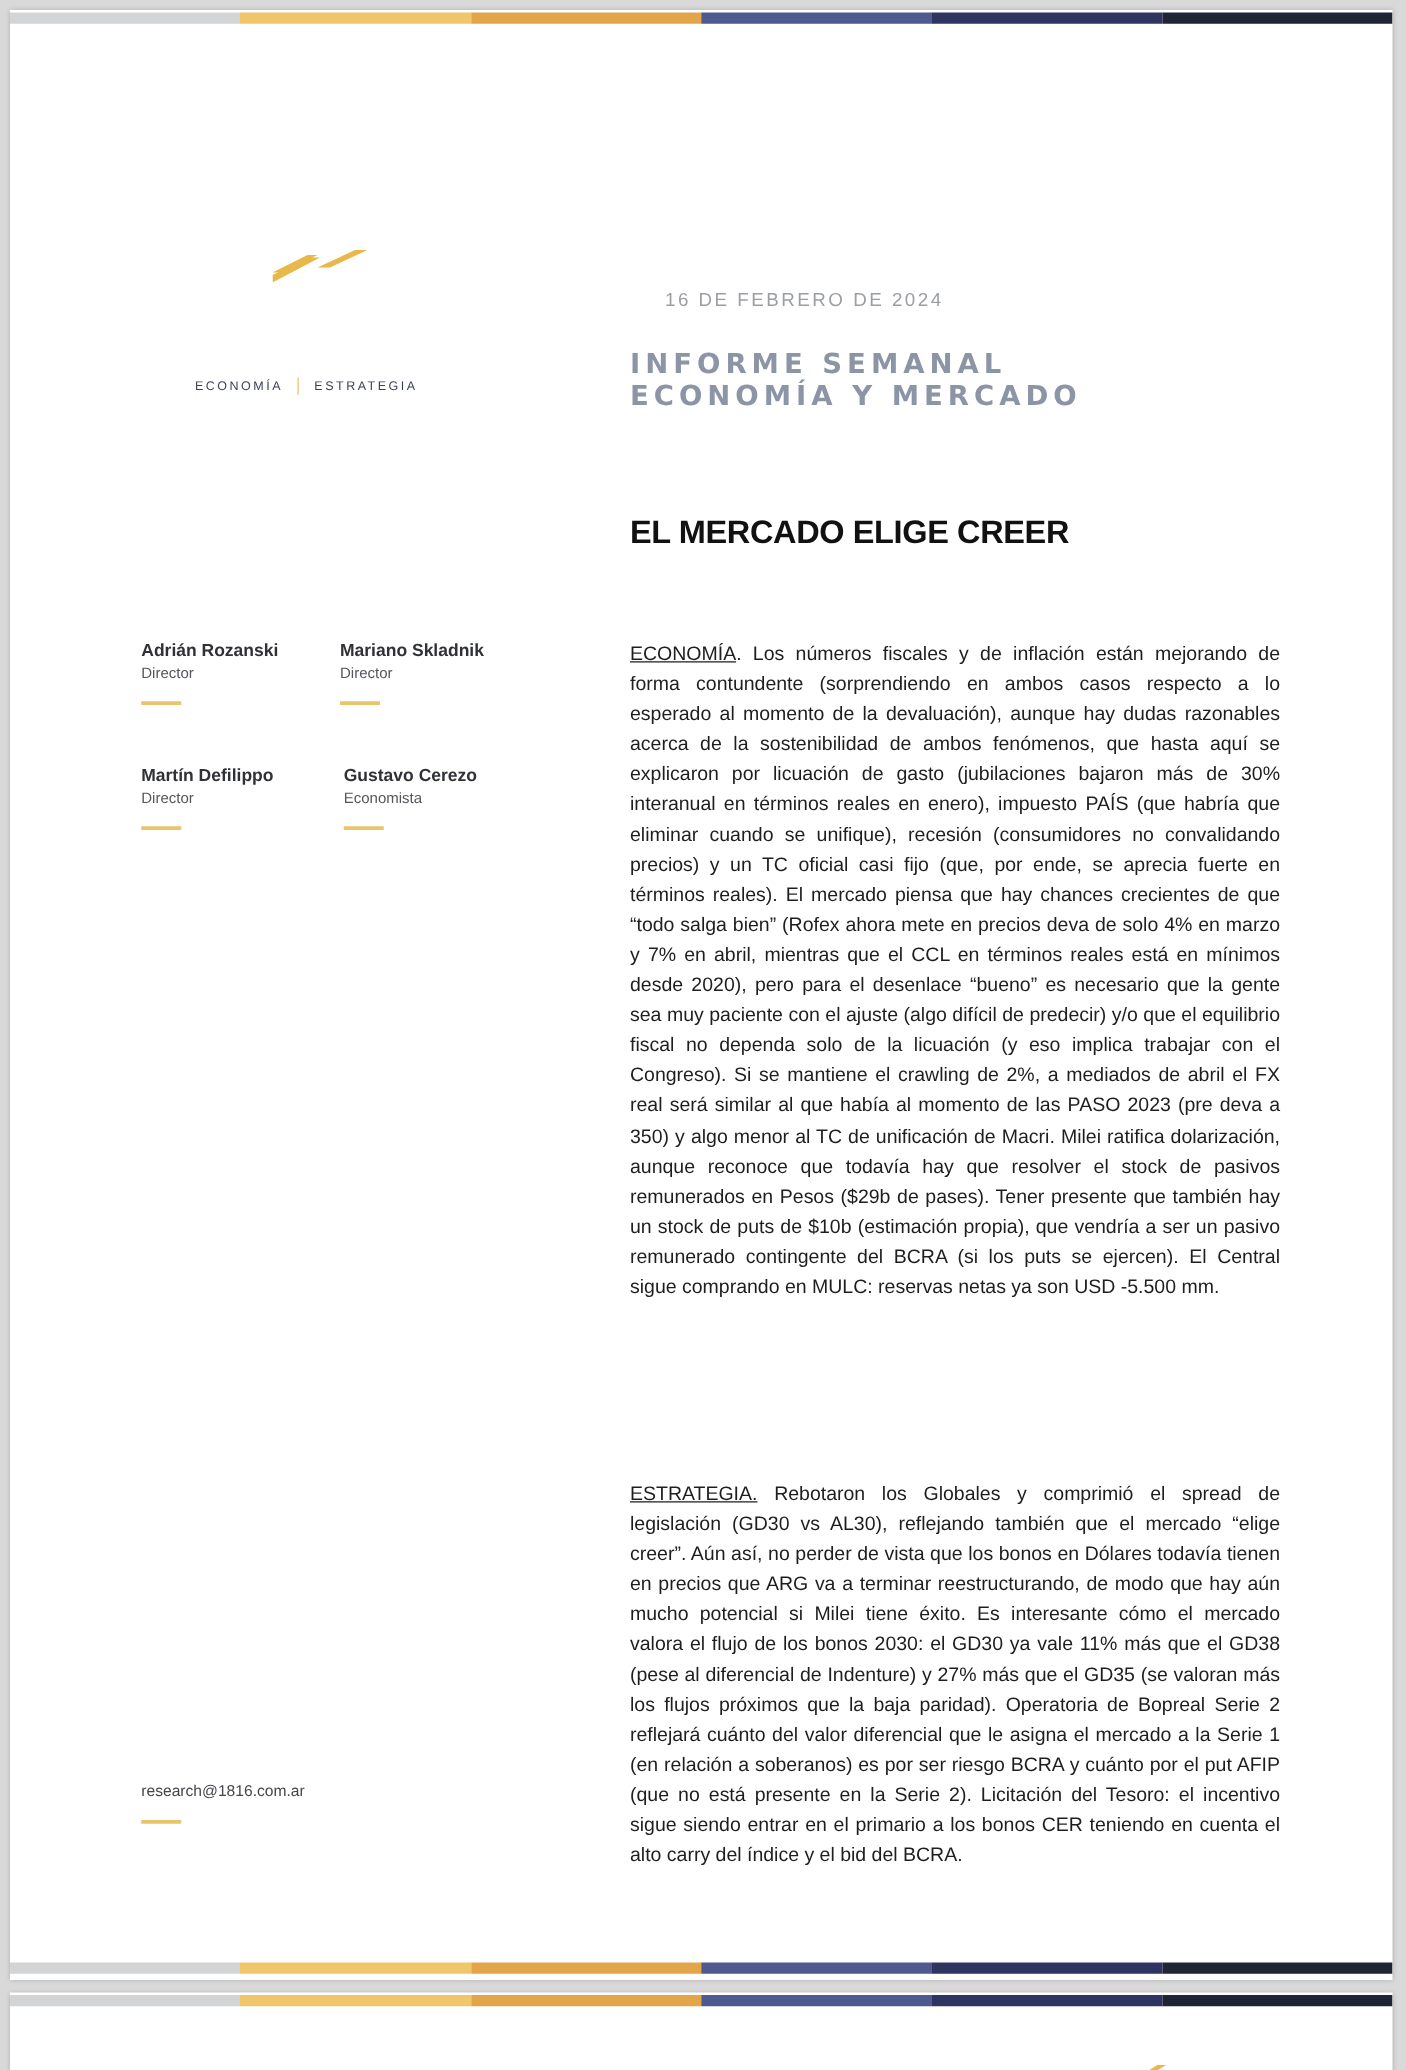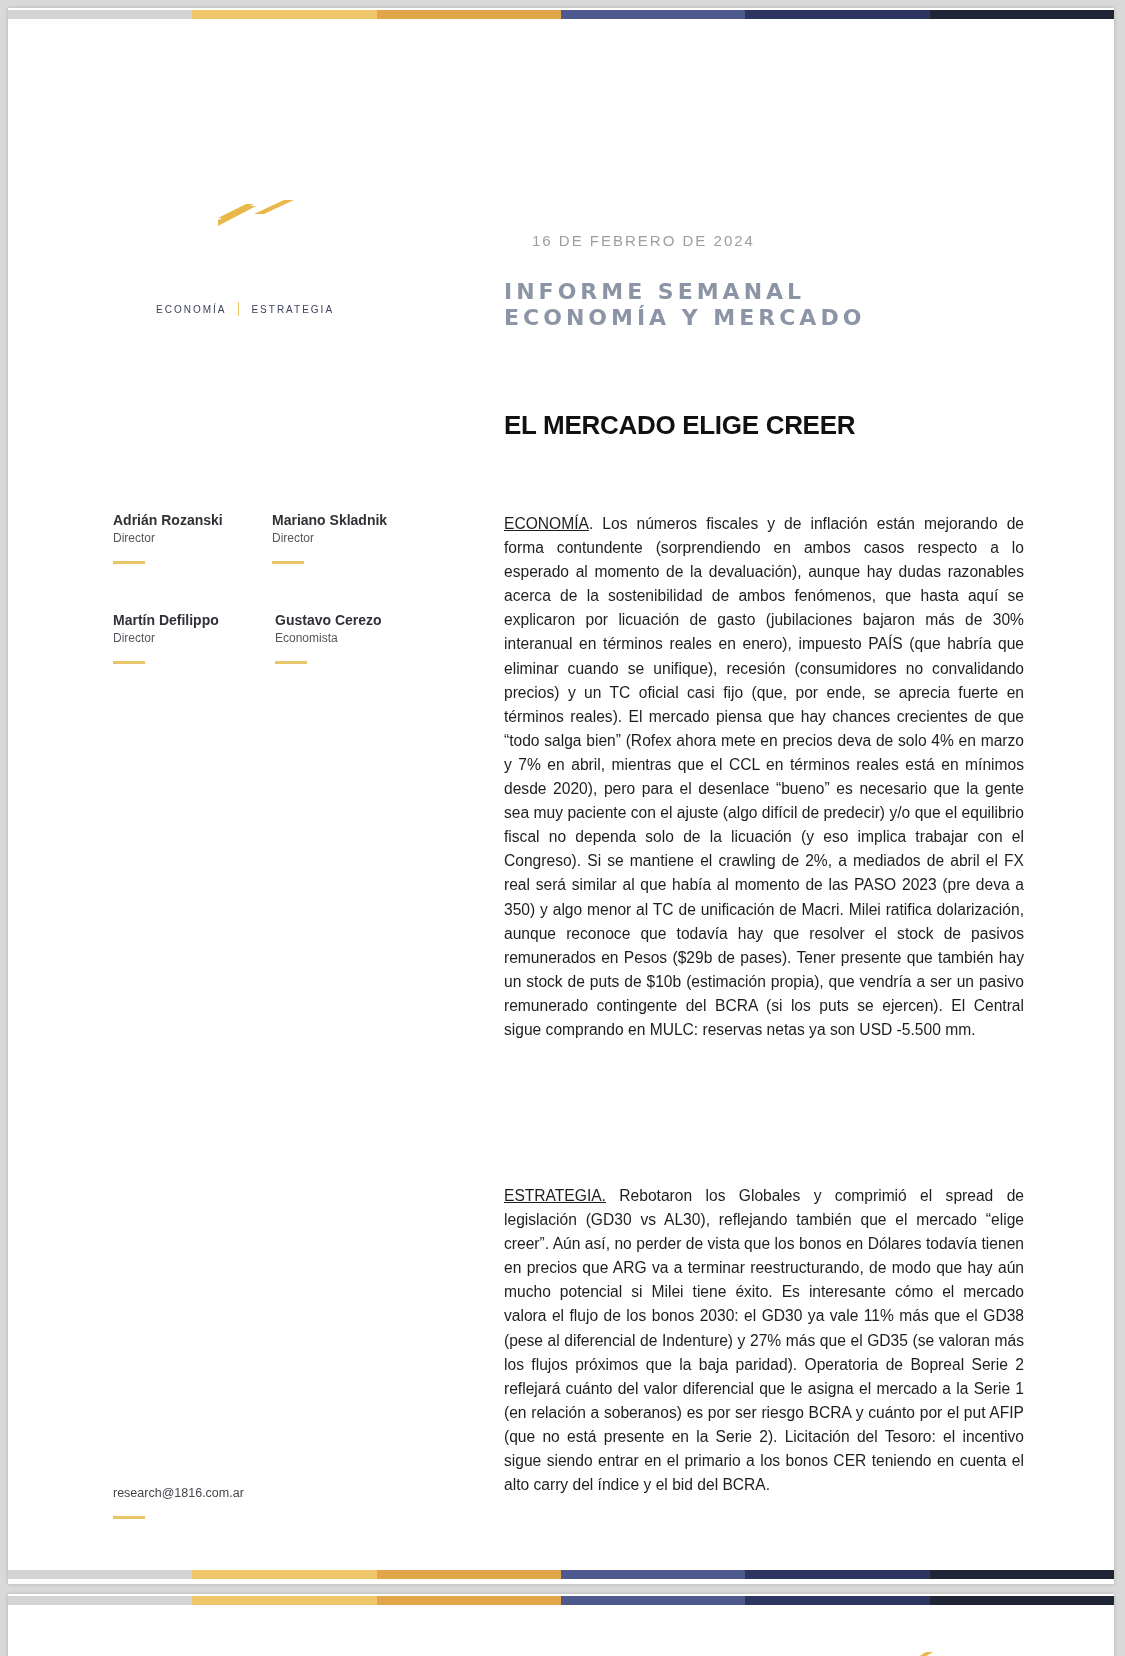--- a/index.html
+++ b/index.html
@@ -45,21 +45,21 @@
       position:absolute; left:496px; top:402px; font-size:26px; font-weight:bold; color:#111111;
       letter-spacing:-0.3px;
     }
 
     .team { position:absolute; left:105px; top:504px; width:330px; }
     .member { position:absolute; width:160px; }
     .member .name { font-size:14px; font-weight:bold; color:#303136; }
     .member .role { font-size:12px; color:#55575c; margin-top:3px; }
     .member .dash { width:32px; height:3px; background:#e7c56a; margin-top:16px; }
 
-    .contact { position:absolute; left:105px; top:1478px; }
+    .contact { position:absolute; left:105px; top:1418px; }
     .contact .email { font-size:12.5px; color:#44464b; }
     .contact .dash { width:32px; height:3px; background:#e7c56a; margin-top:16px; }
 
     .body-text {
       position:absolute; left:496px; width:520px; font-size:15.6px; line-height:24.1px;
       color:#1e1e20; text-align:justify;
     }
     .section-economia { top:504px; }
     .section-estrategia { top:1132px;margin-top:44px; }
     .section-label { text-decoration:underline; }

